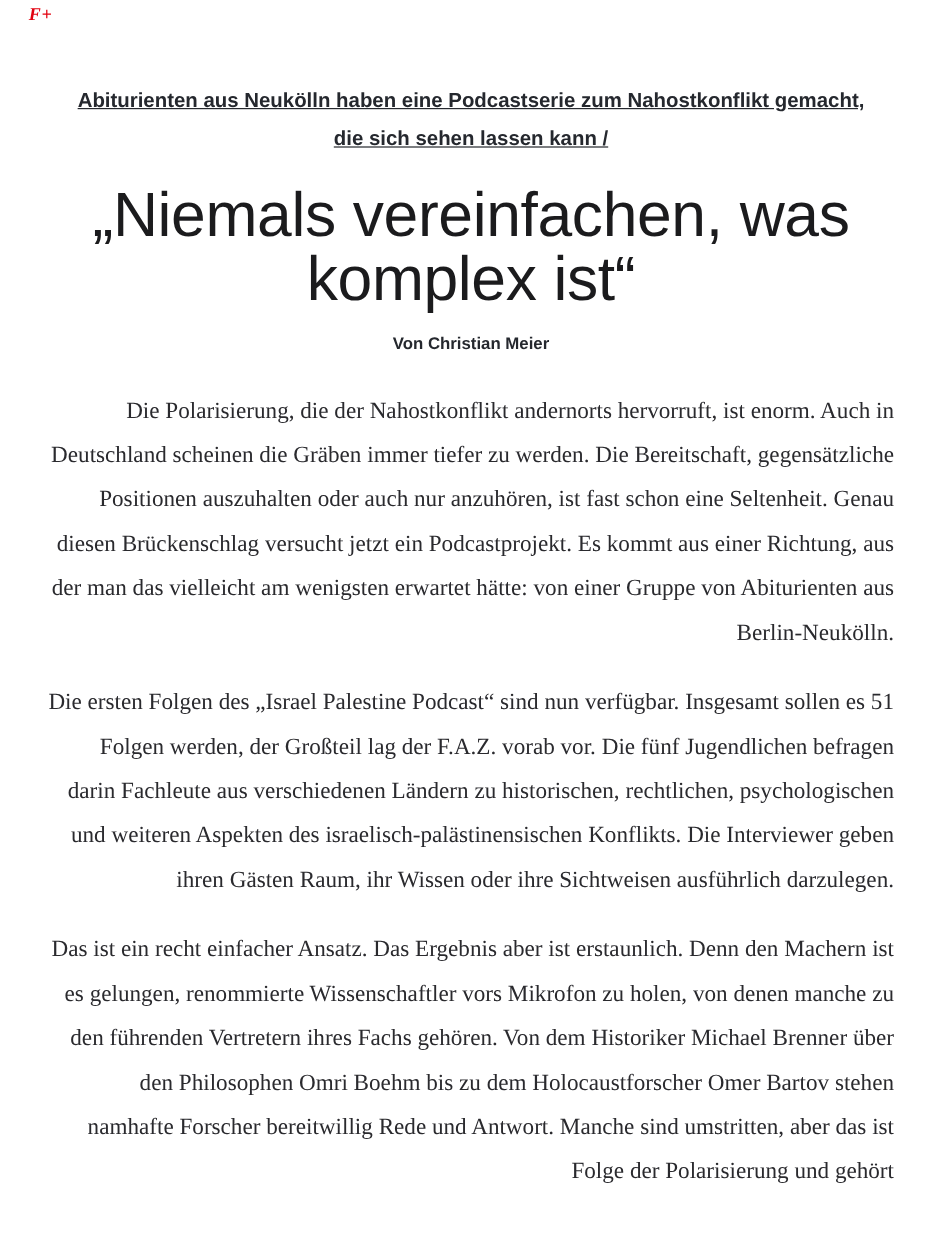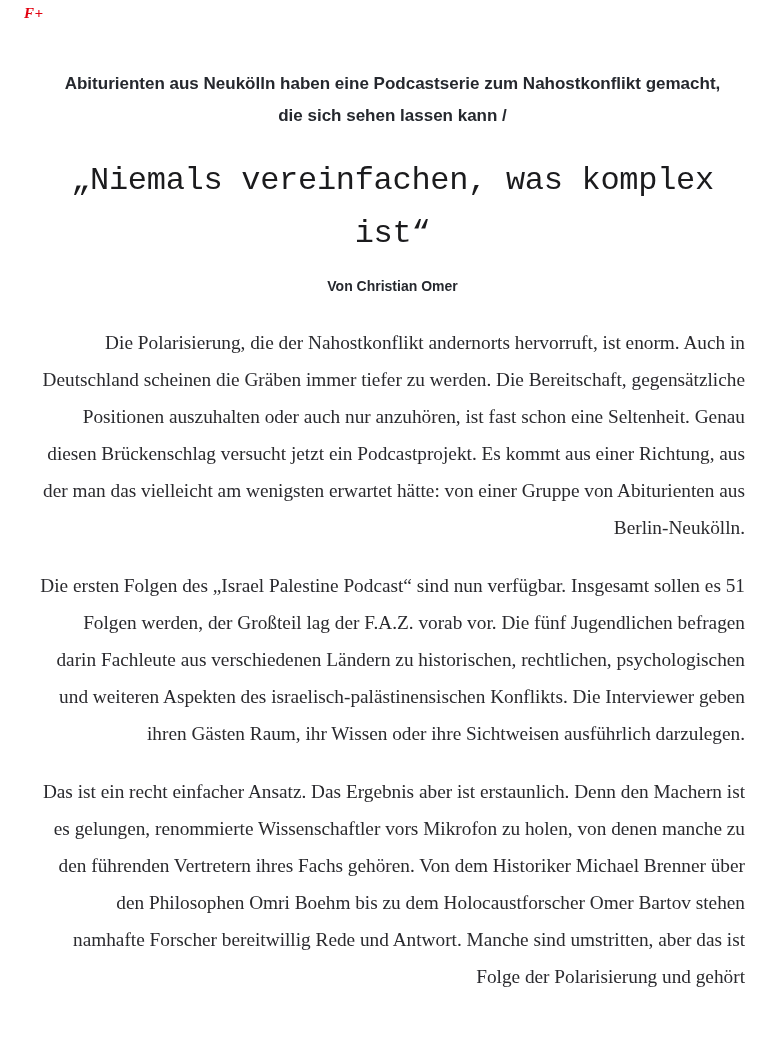--- a/index.html
+++ b/index.html
@@ -32,27 +32,28 @@
   }
   .kicker {
     max-width: 660px;
     margin: 0 auto;
     text-align: center;
     font-family: "Liberation Sans", sans-serif;
     font-weight: 700;
     font-size: 17px;
     line-height: 32px;
     color: #25282e;
+    text-decoration: underline;
   }
   .headline {
     margin: 22px auto 0 auto;
     text-align: center;
-    font-family: Liberation Mono, monospace;
+    font-family: Liberation Sans, sans-serif;
     font-weight: 400;
-    font-size: 32px;
+    font-size: 52px;
     line-height: 53px;
     letter-spacing: -0.3px;
     color: #1b1b1d;
   }
   .byline {
     margin: 16px 0 28px 0;
     text-align: center;
     font-family: "Liberation Sans", sans-serif;
     font-weight: 700;
     font-size: 14px;
@@ -75,21 +76,21 @@
 <div class="page">
 
   <span class="fplus">F+</span>
 
   <div class="content">
 
     <div class="kicker">Abiturienten aus Neukölln haben eine Podcastserie zum Nahostkonflikt gemacht, die sich sehen lassen kann /</div>
 
     <h1 class="headline">„Niemals vereinfachen, was komplex ist“</h1>
 
-    <div class="byline">Von Christian Omer</div>
+    <div class="byline">Von Christian Meier</div>
 
     <div class="body-copy">
       <p>Die Polarisierung, die der Nahostkonflikt andernorts hervorruft, ist enorm. Auch in Deutschland scheinen die Gräben immer tiefer zu werden. Die Bereitschaft, gegensätzliche Positionen auszuhalten oder auch nur anzuhören, ist fast schon eine Seltenheit. Genau diesen Brückenschlag versucht jetzt ein Podcastprojekt. Es kommt aus einer Richtung, aus der man das vielleicht am wenigsten erwartet hätte: von einer Gruppe von Abiturienten aus Berlin-Neukölln.</p>
       <p>Die ersten Folgen des „Israel Palestine Podcast“ sind nun verfügbar. Insgesamt sollen es 51 Folgen werden, der Großteil lag der F.A.Z. vorab vor. Die fünf Jugendlichen befragen darin Fachleute aus verschiedenen Ländern zu historischen, rechtlichen, psychologischen und weiteren Aspekten des israelisch-palästinensischen Konflikts. Die Interviewer geben ihren Gästen Raum, ihr Wissen oder ihre Sichtweisen ausführlich darzulegen.</p>
       <p>Das ist ein recht einfacher Ansatz. Das Ergebnis aber ist erstaunlich. Denn den Machern ist es gelungen, renommierte Wissenschaftler vors Mikrofon zu holen, von denen manche zu den führenden Vertretern ihres Fachs gehören. Von dem Historiker Michael Brenner über den Philosophen Omri Boehm bis zu dem Holocaustforscher Omer Bartov stehen namhafte Forscher bereitwillig Rede und Antwort. Manche sind umstritten, aber das ist Folge der Polarisierung und gehört</p>
     </div>
 
   </div>
 </div>
 

